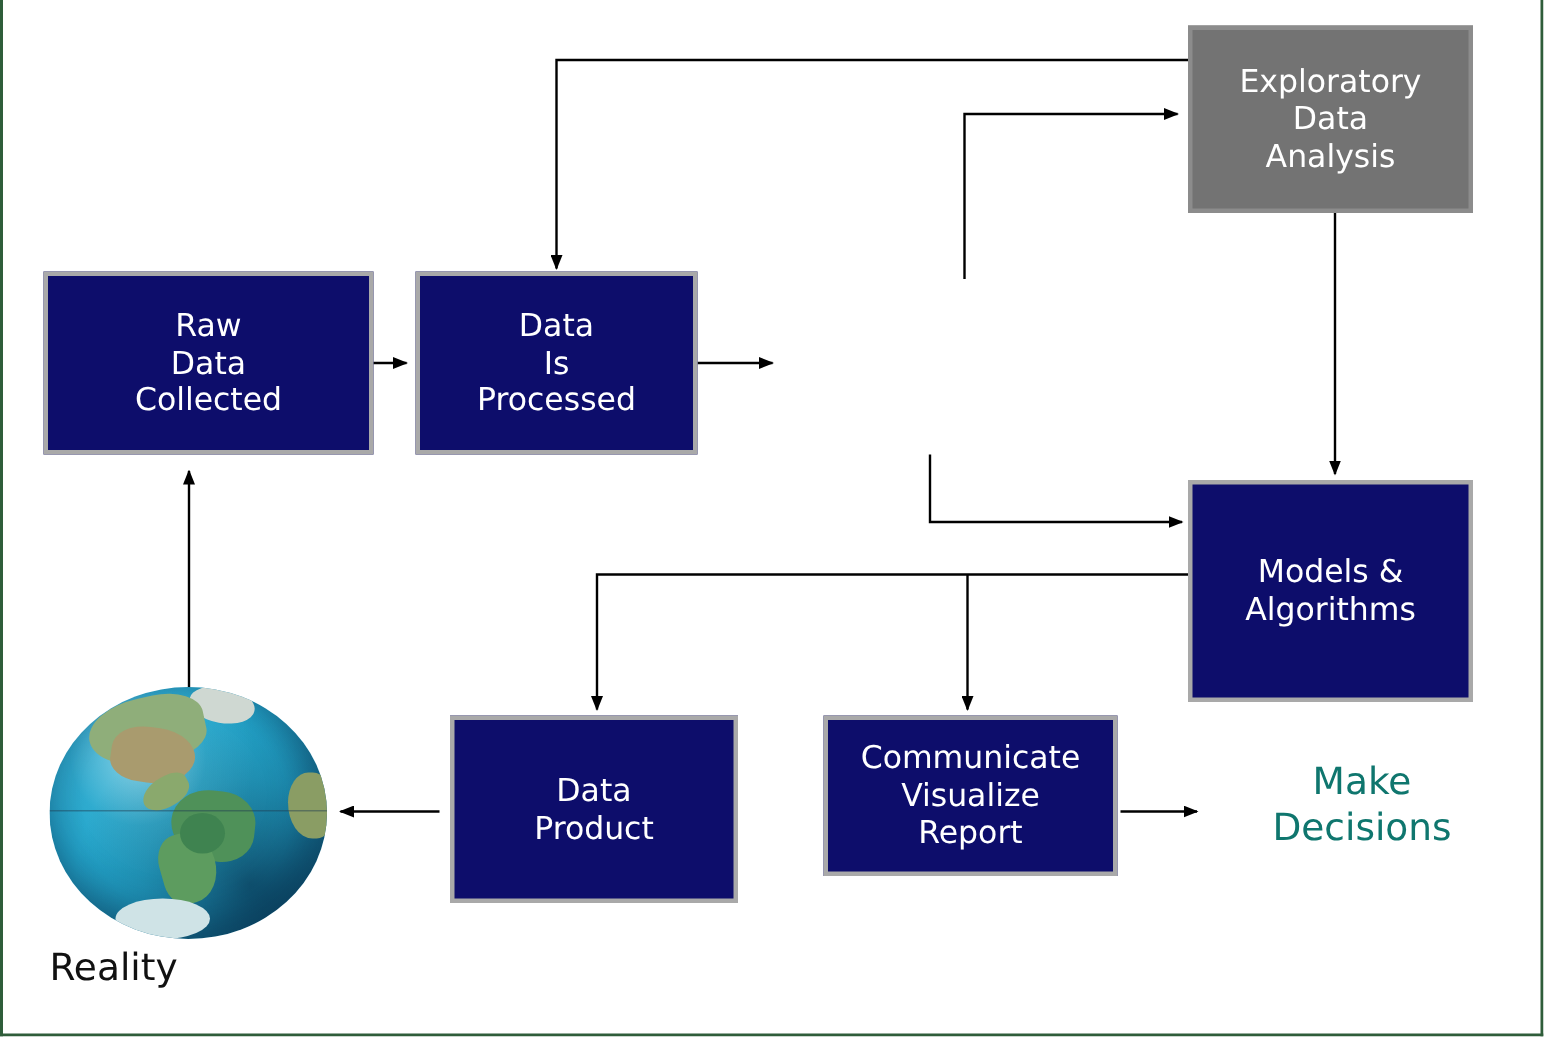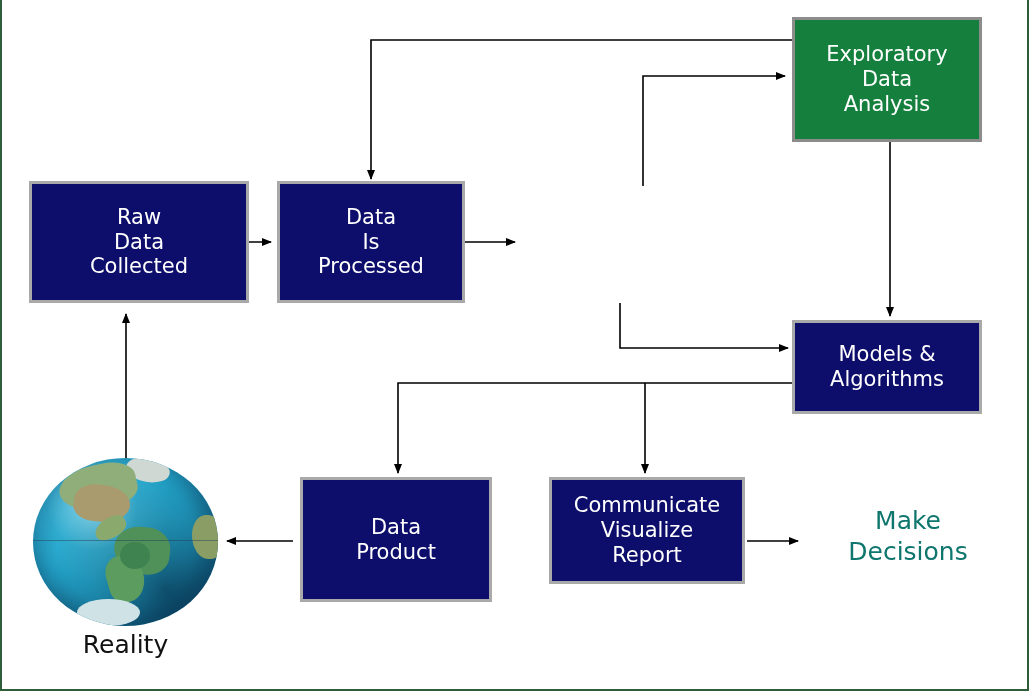--- a/index.html
+++ b/index.html
@@ -22,42 +22,41 @@
     color:#ffffff;
     line-height:1.18;
     white-space:pre-line;
   }
   .boxnode{
     background:#0d0d6b;
     border:3px solid #a9a9a9;
     font-size:21px;
   }
   .greennode{
-    background:#15803d;
+    background:#737373;
     border:3px solid #8c8c8c;
     font-size:21px;
   }
   .para{
     background:#0d0d6b;
     font-size:21px;
     clip-path:polygon(12% 0%,100% 0%,88% 100%,0% 100%);
   }
   .plaintext{
     position:absolute;
     color:#0f766e;
     font-size:25px;
     text-align:center;
     line-height:1.25;
     white-space:pre-line;
   }
   .caption{
     position:absolute;
     color:#111111;
     font-size:25px;
-    text-align:center;
     width:100%;
   }
   svg.wires{position:absolute;left:0;top:0;width:1029px;height:691px;overflow:visible;}
   .globe-wrap{position:absolute;}
   .globe{
     width:100%;height:100%;border-radius:50%;
     background:
       radial-gradient(circle at 32% 28%, rgba(255,255,255,0.45) 0%, rgba(255,255,255,0.05) 26%, rgba(255,255,255,0) 45%),
       radial-gradient(circle at 72% 78%, rgba(0,20,45,0.55) 0%, rgba(0,20,45,0.18) 38%, rgba(0,0,0,0) 62%),
       radial-gradient(circle at 50% 50%, #2fb6d8 0%, #23a6cc 55%, #1f8fb4 78%, #14697f 100%);
@@ -114,21 +113,21 @@
 Processed</span>
   </div>
 
 
   <div class="node greennode" style="left:790px;top:17px;width:190px;height:125px;">
     <span>Exploratory
 Data
 Analysis</span>
   </div>
 
-  <div class="node boxnode" style="left:790px;top:320px;width:190px;height:94px;">
+  <div class="node boxnode" style="left:790px;top:320px;width:190px;height:148px;">
     <span>Models &amp;
 Algorithms</span>
   </div>
 
   <div class="node boxnode" style="left:298px;top:477px;width:192px;height:125px;">
     <span>Data
 Product</span>
   </div>
 
   <div class="node boxnode" style="left:547px;top:477px;width:196px;height:107px;">

